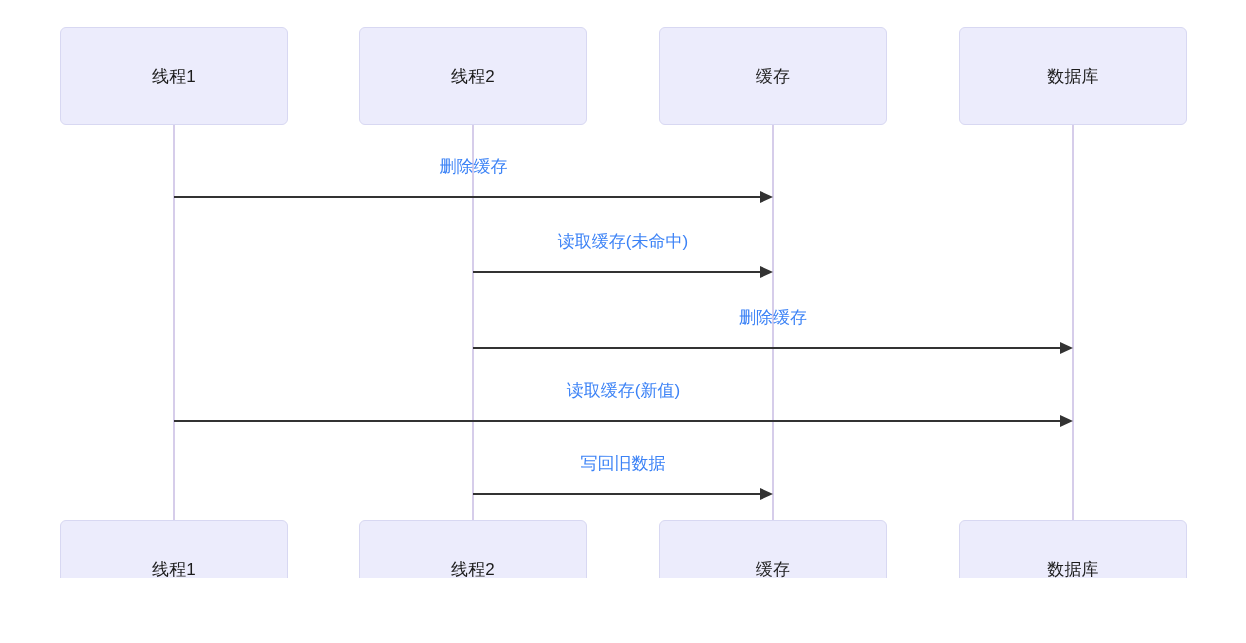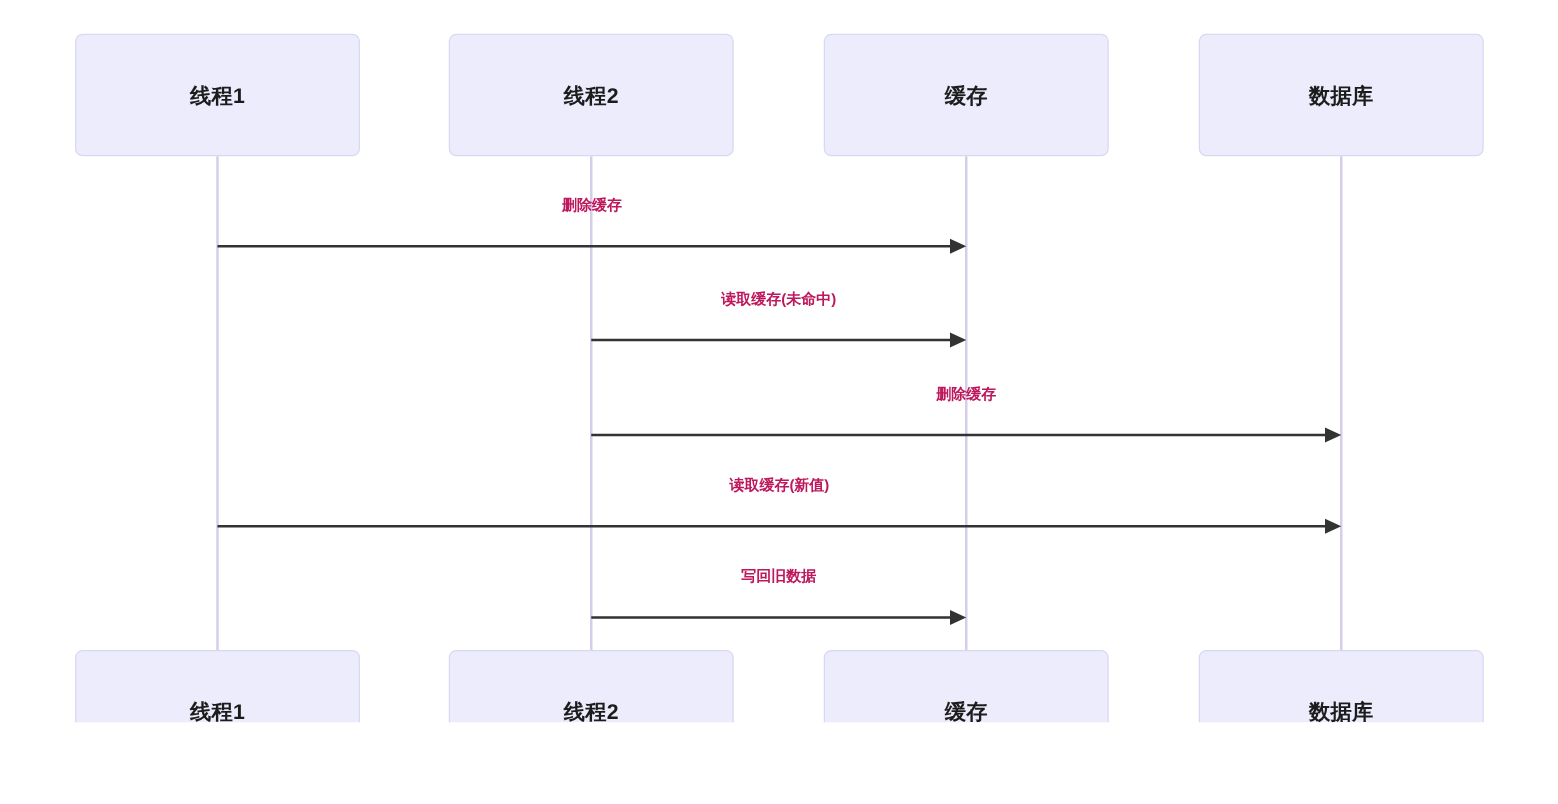--- a/index.html
+++ b/index.html
@@ -9,21 +9,20 @@
   }
   body {
     font-family: "Liberation Sans", "DejaVu Sans", sans-serif;
   }
   #diagram-root {
     position: relative;
     width: 1246px;
     height: 578px;
     background: #ffffff;
     overflow: hidden;
-    font-weight: bold;
   }
   .lifeline {
     position: absolute;
     width: 2px;
     background: #d6cdea;
     top: 125px;
     height: 395px;
   }
   .participant-box {
     position: absolute;
@@ -59,22 +58,22 @@
     top: -5px;
     width: 0;
     height: 0;
     border-top: 6px solid transparent;
     border-bottom: 6px solid transparent;
     border-left: 13px solid #333333;
   }
   .msg-label {
     position: absolute;
     top: -38px;
-    font-size: 12px;
-    color: #be185d;
+    font-size: 17px;
+    color: #3b82f6;
     white-space: nowrap;
     transform: translateX(-50%);
     line-height: 1;
   }
 </style>
 </head>
 <body>
 
 <div id="diagram-root">
     <div class="lifeline" style="left: 173px; top: 125px; height: 395px;"></div>

